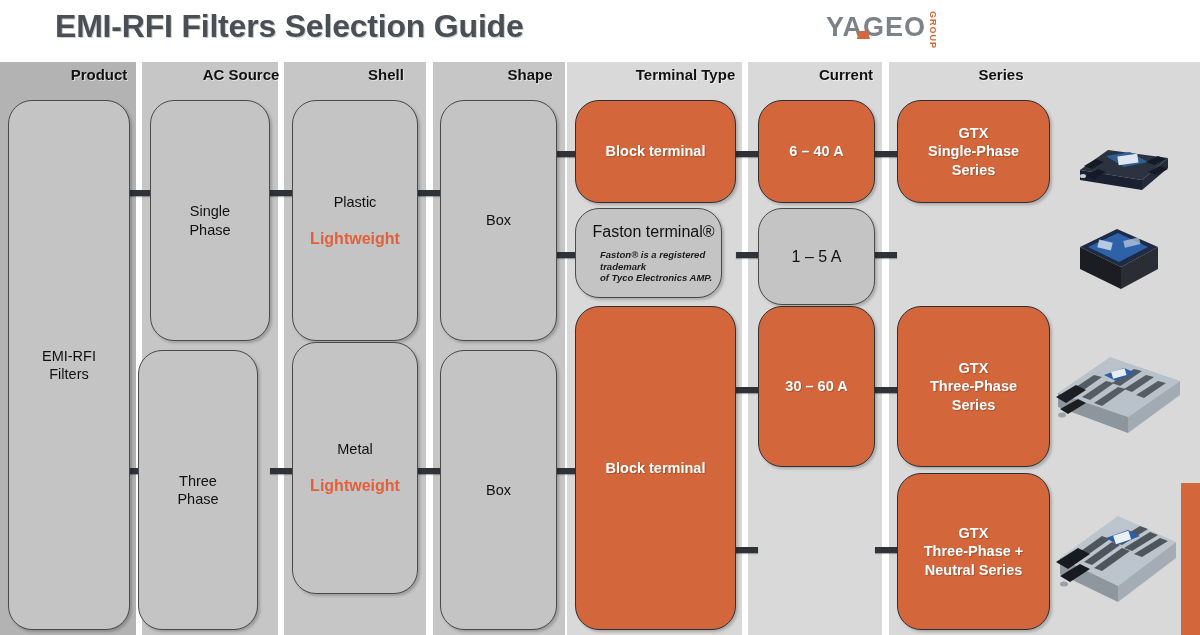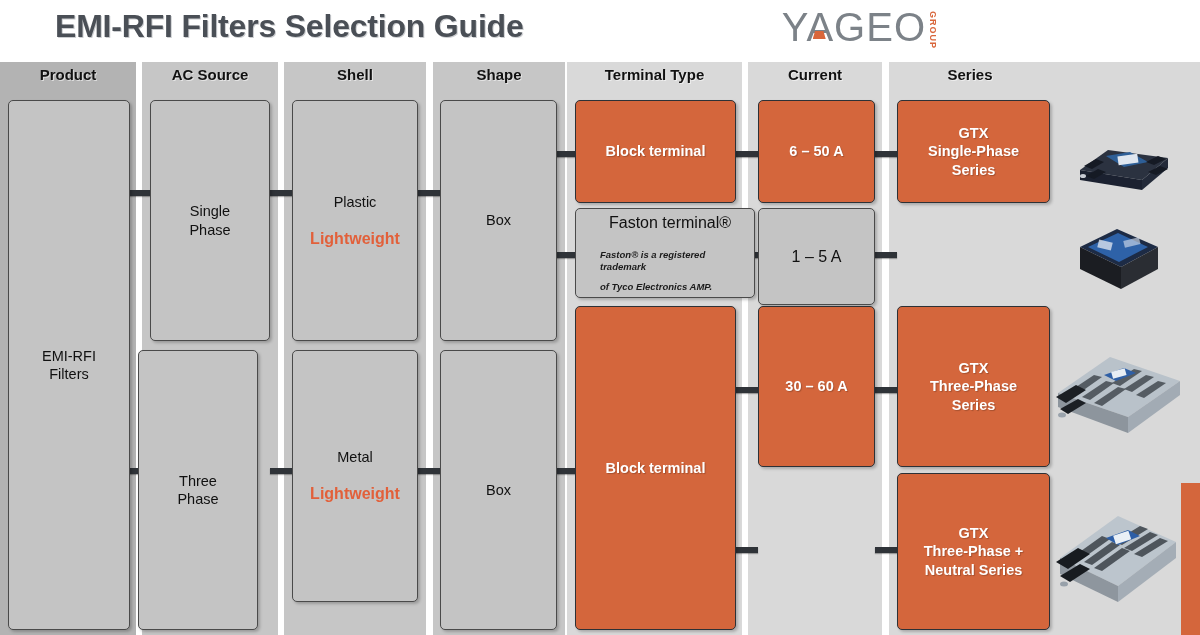--- a/index.html
+++ b/index.html
@@ -21,21 +21,21 @@
     letter-spacing:-0.2px;
     text-shadow:1px 1px 0 rgba(140,145,150,.45);
     white-space:nowrap;
   }
   
   #logo{
     position:absolute;right:14px;top:10px;height:44px;
     display:flex;align-items:flex-start;
   }
   #logo-word{
-    font-size:40px;font-weight:normal;color:#7c8288;
+    font-size:27px;font-weight:bold;color:#7c8288;
     letter-spacing:1px;line-height:34px;position:relative;
   }
   #logo-accent{
     position:absolute;left:31px;top:21px;width:13px;height:8px;
     background:#d9663b;
     clip-path:polygon(18% 0,82% 0,100% 100%,0 100%);
   }
   #logo-group{
     font-size:9px;color:#d9663b;font-weight:bold;letter-spacing:1px;
     writing-mode:vertical-rl;
@@ -51,25 +51,26 @@
     position:absolute;top:0;height:573px;
     background:#d3d3d3;
   }
   .col-band.dark{ background:#b3b3b3; }
   .col-band.light{ background:#d9d9d9; }
   .col-band.mid{ background:#c6c6c6; }
   .col-head{
     position:absolute;top:4px;width:100%;text-align:center;
     font-size:15px;font-weight:bold;color:#111;
     text-shadow:1px 1px 0 rgba(255,255,255,.55);
+    padding-left:31px;
   }
   
   .node{
     position:absolute;
-    border-radius:5px;
+    border-radius:24px;
     border:1px solid #4a4a4a;
     background:#c4c4c4;
     box-shadow:2px 2px 3px rgba(0,0,0,.22);
     display:flex;flex-direction:column;
     align-items:center;justify-content:center;
     text-align:center;
     box-sizing:border-box;
     padding:4px 6px;
   }
   .node .line1{font-size:14.5px;color:#111;line-height:1.25;}
@@ -177,46 +178,46 @@
   </div>
   <div class="node" style="left:138px;top:288px;width:120px;height:280px;">
     <div class="line1">Three</div>
     <div class="line1">Phase</div>
   </div>
 
   <div class="node" style="left:292px;top:38px;width:126px;height:241px;">
     <div class="line1">Plastic</div>
     <div class="line2">Lightweight</div>
   </div>
-  <div class="node" style="left:292px;top:288px;width:126px;height:252px;">
+  <div class="node" style="left:292px;top:280px;width:126px;height:252px;">
     <div class="line1">Metal</div>
     <div class="line2">Lightweight</div>
   </div>
 
   <div class="node" style="left:440px;top:38px;width:117px;height:241px;">
     <div class="line1">Box</div>
   </div>
   <div class="node" style="left:440px;top:288px;width:117px;height:280px;">
     <div class="line1">Box</div>
   </div>
 
   <div class="node orange" style="left:575px;top:38px;width:161px;height:103px;">
     <div class="line1">Block terminal</div>
   </div>
-  <div class="node" style="left:575px;top:146px;width:180px;height:90px;justify-content:space-between;padding-left:16px;">
+  <div class="node" style="left:575px;top:146px;width:147px;height:90px;justify-content:center;padding-left:16px;">
     <div class="line1" style="font-size:16px;">Faston terminal®</div>
     <div class="fine">Faston® is a registered trademark</div>
     <div class="fine" style="margin-top:0;">of Tyco Electronics AMP.</div>
   </div>
   <div class="node orange" style="left:575px;top:244px;width:161px;height:324px;">
     <div class="line1">Block terminal</div>
   </div>
 
   <div class="node orange" style="left:758px;top:38px;width:117px;height:103px;">
-    <div class="line1">6 – 50 A</div>
+    <div class="line1">6 – 40 A</div>
   </div>
   <div class="node" style="left:758px;top:146px;width:117px;height:97px;">
     <div class="line1" style="font-size:16px;">1 – 5 A</div>
   </div>
   <div class="node orange" style="left:758px;top:244px;width:117px;height:161px;">
     <div class="line1">30 – 60 A</div>
   </div>
 
   <div class="node orange" style="left:897px;top:38px;width:153px;height:103px;">
     <div class="line1">GTX</div>

